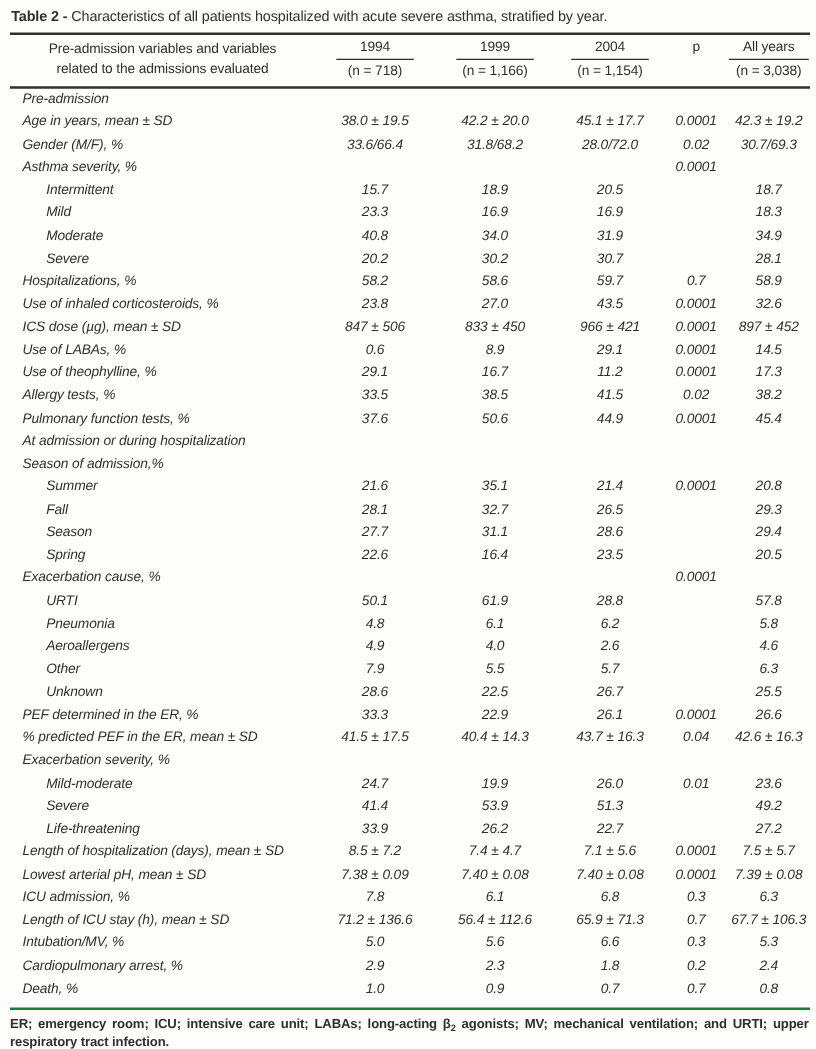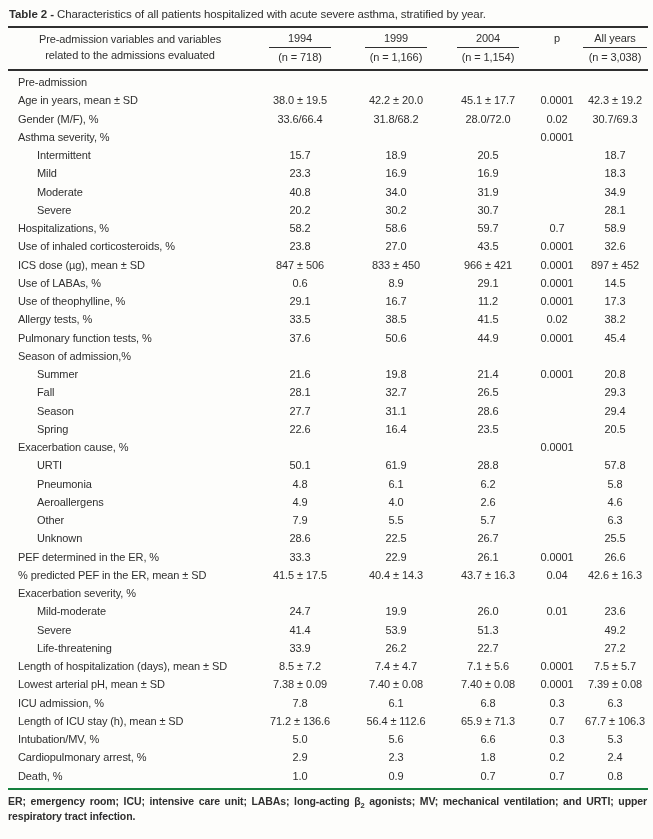--- a/index.html
+++ b/index.html
@@ -49,24 +49,25 @@
     padding:0 4px 1px 4px;
     min-width:62px;
     box-sizing:border-box;
     white-space:nowrap;
   }
   .c-vall .yr{min-width:64px;}
   .c-vp .yr{border-bottom:none;min-width:0;}
   .n-label{display:block;padding-top:2px;white-space:nowrap;}
   .tbody{padding:2px 0 3px 0;}
   .row{
-    display:flex;align-items:center;
+    display:flex;
     height:18.25px;
     font-size:11px;
     letter-spacing:-0.1px;
+    font-style:italic;
   }
   .cell-label{padding-left:10px;box-sizing:border-box;white-space:nowrap;}
   .cell-label.indent{padding-left:29px;}
   .cell-value{text-align:center;white-space:nowrap;}
   .footnote{
     width:639px;
     margin-top:4px;
     font-size:10.5px;line-height:15px;
     font-weight:bold;
     text-align:justify;
@@ -240,34 +241,42 @@
 
   <div class="row">
     <div class="c-label cell-label">Pulmonary function tests, %</div>
     <div class="c-v94 cell-value">37.6</div>
     <div class="c-v99 cell-value">50.6</div>
     <div class="c-v04 cell-value">44.9</div>
     <div class="c-vp cell-value">0.0001</div>
     <div class="c-vall cell-value">45.4</div>
   </div>
 
+  <div class="row">
+    <div class="c-label cell-label">At admission or during hospitalization</div>
+    <div class="c-v94 cell-value"></div>
+    <div class="c-v99 cell-value"></div>
+    <div class="c-v04 cell-value"></div>
+    <div class="c-vp cell-value"></div>
+    <div class="c-vall cell-value"></div>
+  </div>
 
   <div class="row">
     <div class="c-label cell-label">Season of admission,%</div>
     <div class="c-v94 cell-value"></div>
     <div class="c-v99 cell-value"></div>
     <div class="c-v04 cell-value"></div>
     <div class="c-vp cell-value"></div>
     <div class="c-vall cell-value"></div>
   </div>
 
   <div class="row">
     <div class="c-label cell-label indent">Summer</div>
     <div class="c-v94 cell-value">21.6</div>
-    <div class="c-v99 cell-value">19.8</div>
+    <div class="c-v99 cell-value">35.1</div>
     <div class="c-v04 cell-value">21.4</div>
     <div class="c-vp cell-value">0.0001</div>
     <div class="c-vall cell-value">20.8</div>
   </div>
 
   <div class="row">
     <div class="c-label cell-label indent">Fall</div>
     <div class="c-v94 cell-value">28.1</div>
     <div class="c-v99 cell-value">32.7</div>
     <div class="c-v04 cell-value">26.5</div>

